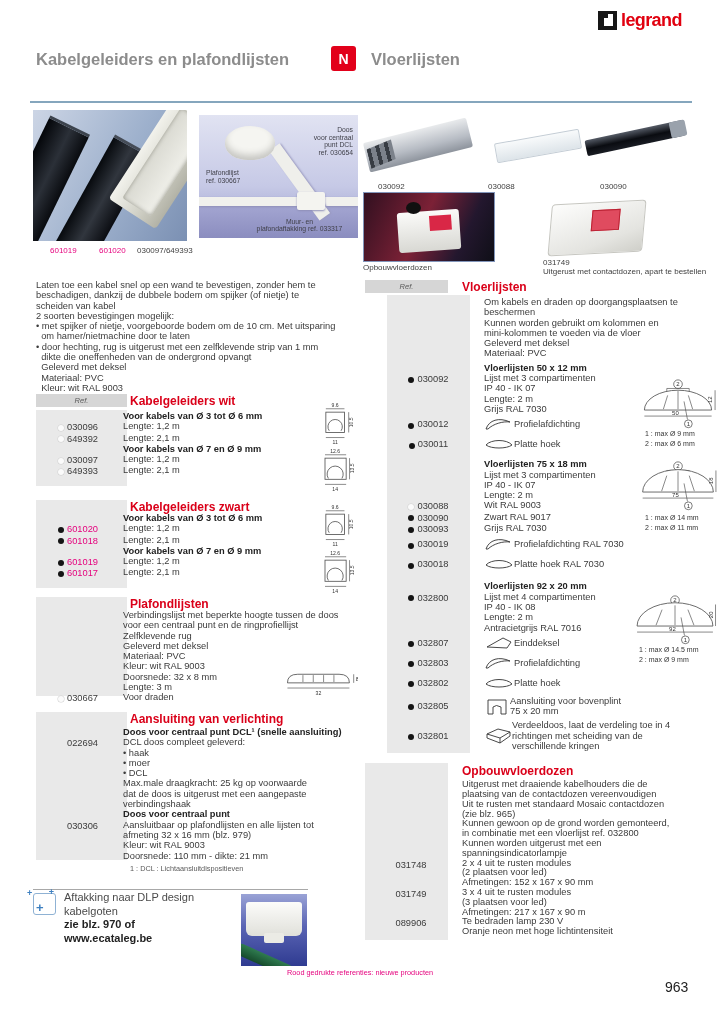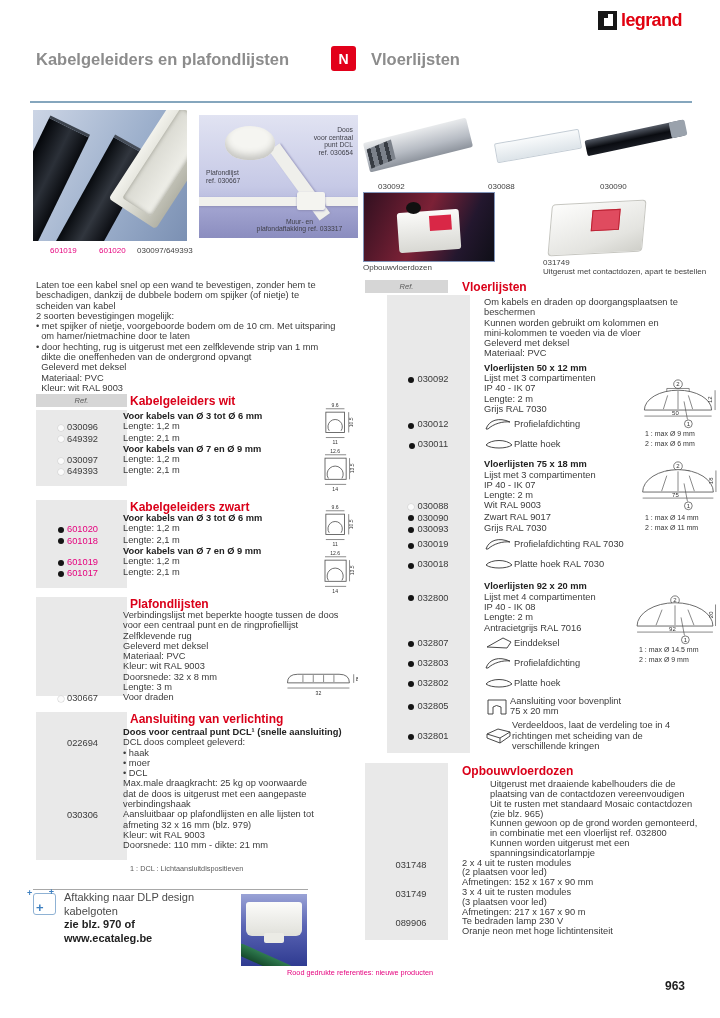--- a/index.html
+++ b/index.html
@@ -119,21 +119,21 @@
   .promo-bold{font-weight:bold;color:#222;}
   .img-promo{position:absolute;left:241px;top:894px;width:66px;height:72px;overflow:hidden;
              background:linear-gradient(180deg,#9aa3d6 0%,#5a64b4 45%,#2f3b91 100%);}
   .pr-white{position:absolute;left:5px;top:8px;width:56px;height:34px;border-radius:3px 3px 6px 6px;
             background:linear-gradient(#fcfcfa,#e0e0da);}
   .pr-white::after{content:"";position:absolute;left:18px;bottom:-7px;width:20px;height:10px;background:#ececе6;
             background:#ececе6;border-radius:2px;background-color:#ececle;background:#ebebe5;}
   .pr-tube{position:absolute;left:-8px;bottom:0px;width:62px;height:12px;border-radius:6px;transform:rotate(24deg);
            background:linear-gradient(#2f7c50,#164a2b);}
   .note-pink{position:absolute;left:287px;top:968px;font-size:7.3px;color:#e5007d;}
-  .pagenum{position:absolute;left:665px;top:979px;font-size:12px;font-weight:bold;color:#1e1e1e;}
+  .pagenum{position:absolute;left:665px;top:979px;font-size:14px;font-weight:normal;color:#1e1e1e;}
 </style>
 </head>
 <body>
 
 <div class="page">
 
   <div class="logo">
     <div class="lg-mark"></div>
     <div class="lg-text">legrand</div>
   </div>
@@ -388,20 +388,24 @@
             <span class="dot dot-none"></span>
             <span>022694</span>
           </div>
           <div class="rowcontent pre">DCL doos compleet geleverd:
 • haak
 • moer
 • DCL
 Max.male draagkracht: 25 kg op voorwaarde
 dat de doos is uitgerust met een aangepaste
 verbindingshaak</div>
+        </div>
+      <div class="row">
+          <div class="refcell"></div>
+          <div class="rowcontent bheading">Doos voor centraal punt</div>
         </div>
       <div class="row">
           <div class="refcell">
             <span class="dot dot-none"></span>
             <span>030306</span>
           </div>
           <div class="rowcontent pre">Aansluitbaar op plafondlijsten en alle lijsten tot
 afmeting 32 x 16 mm (blz. 979)
 Kleur: wit RAL 9003
 Doorsnede: 110 mm - dikte: 21 mm</div>
@@ -703,21 +707,21 @@
 2 : max Ø 9 mm</div>
   </div>
 
   <div class="sec rsec" style="left:365px;top:763px;width:350px;height:180px;">
     <div class="refbg" style="top:0;height:177px;"></div>
     <div class="secbody" style="top:3px;">
       <div class="row">
           <div class="refcell"></div>
           <div class="rowcontent redtitle-inline">Opbouwvloerdozen</div>
         </div>
-      <div class="row" style="margin-top:4px;gap:28px;">
+      <div class="row" style="margin-top:4px;">
           <div class="refcell"></div>
           <div class="rowcontent pre" style="line-height:9.8px;">Uitgerust met draaiende kabelhouders die de
 plaatsing van de contactdozen vereenvoudigen
 Uit te rusten met standaard Mosaic contactdozen
 (zie blz. 965)
 Kunnen gewoon op de grond worden gemonteerd,
 in combinatie met een vloerlijst ref. 032800
 Kunnen worden uitgerust met een
 spanningsindicatorlampje</div>
         </div>

